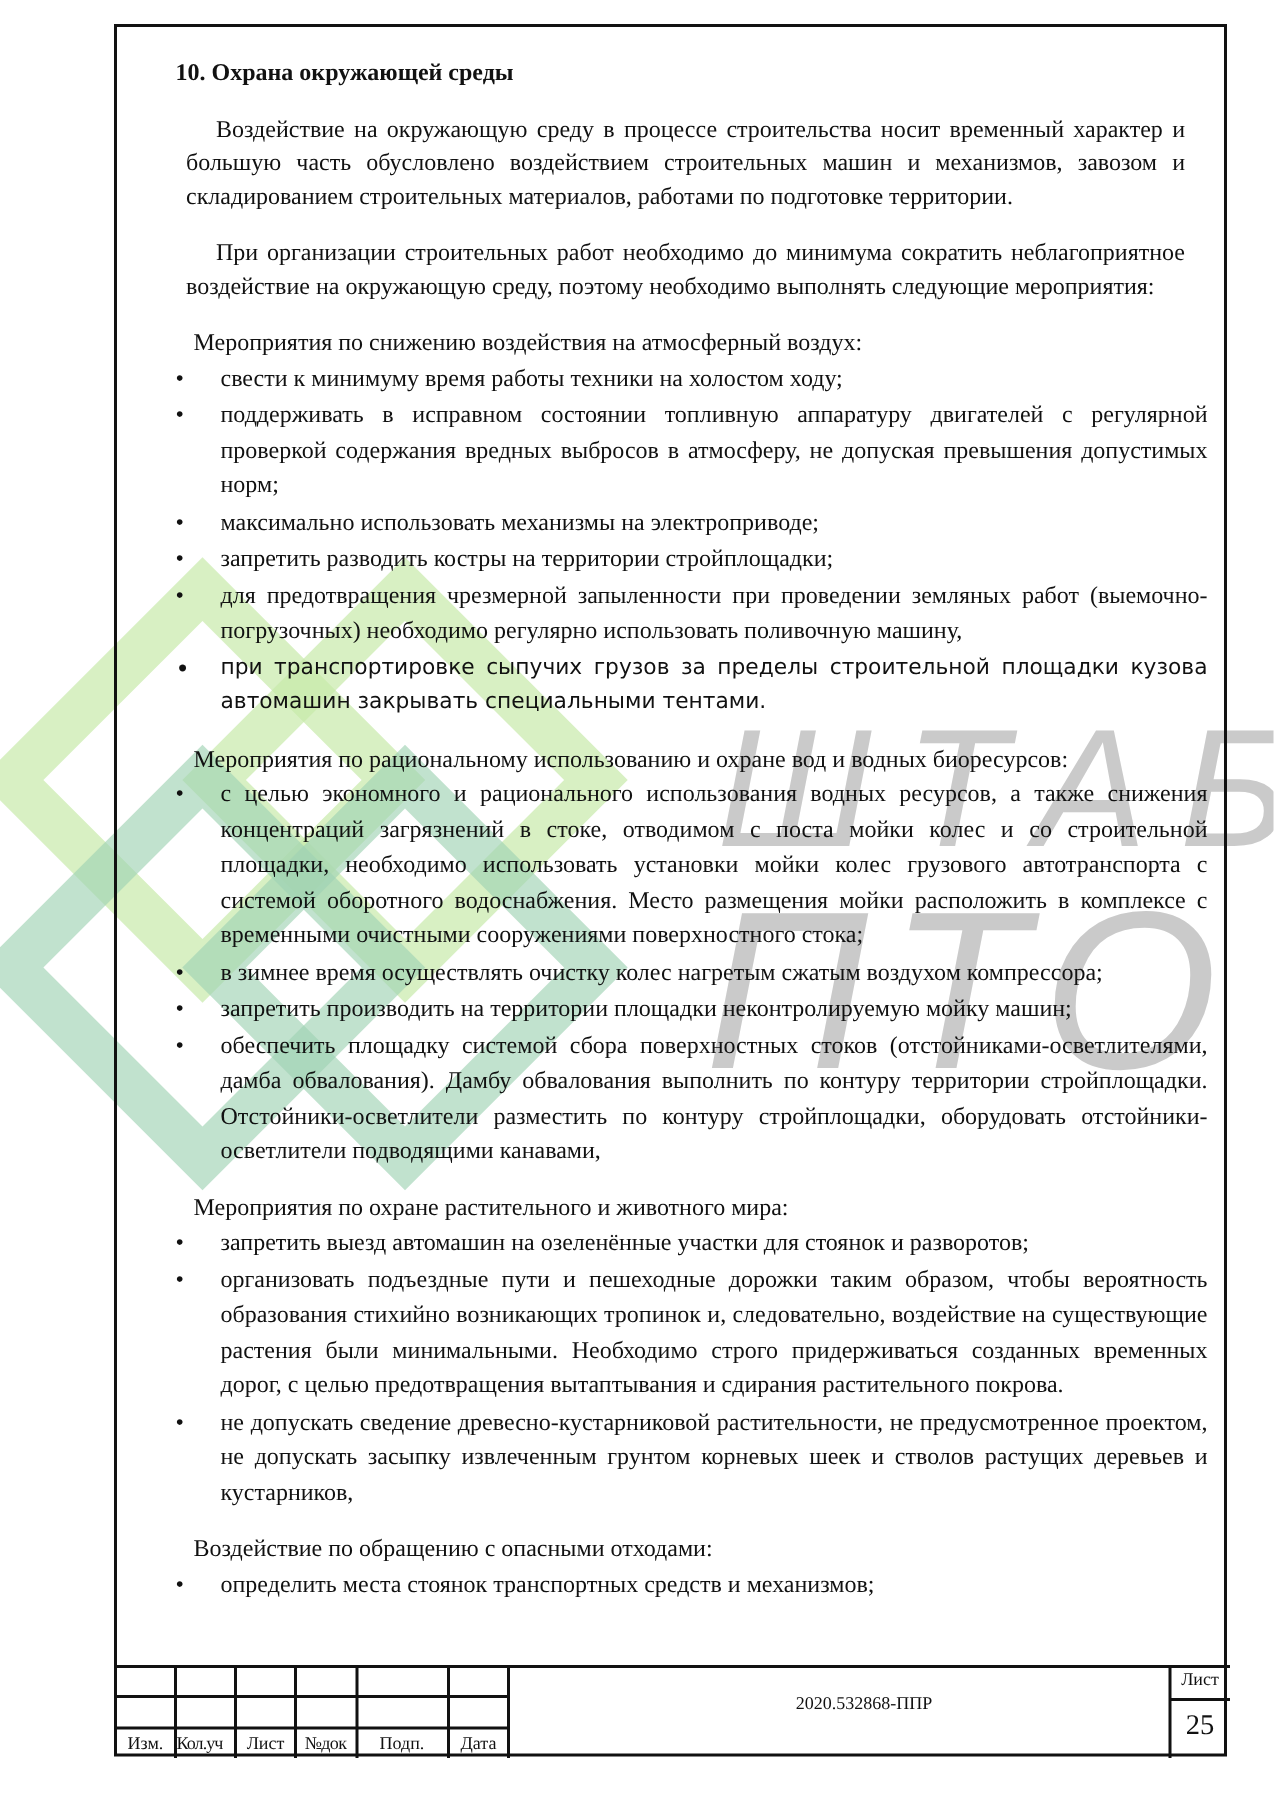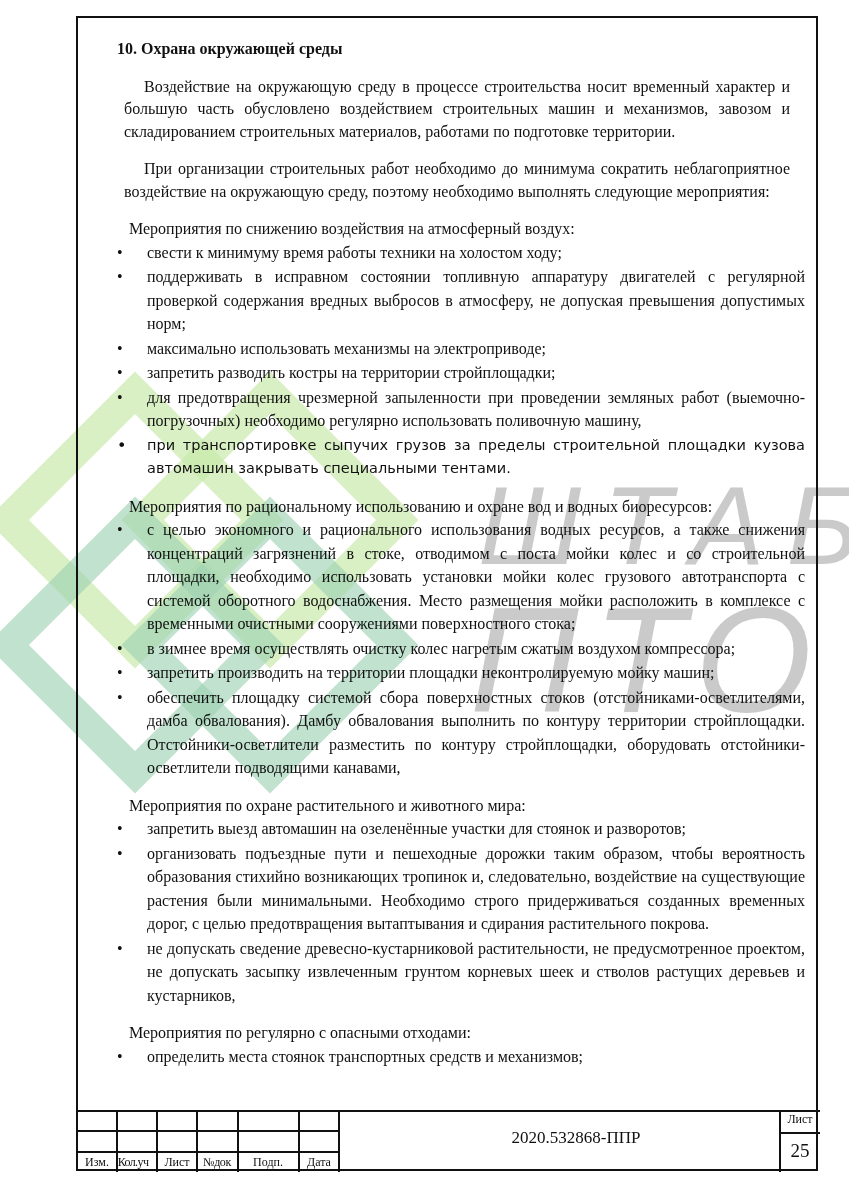--- a/index.html
+++ b/index.html
@@ -35,21 +35,21 @@
   li::before {
     content: "•"; position: absolute; left: 8px; top: 0; font-size: 16px;
   }
   .sans { font-family: "DejaVu Sans", "Liberation Sans", sans-serif; font-size: 14.5px; line-height: 23.5px; }
   .gap { height: 14px; }
   
   .stamp { position: absolute; left: 76px; top: 1110px; width: 744px; height: 62px; }
   .stamp .hl { position: absolute; left: 0; height: 2px; background: #111; }
   .stamp .vl { position: absolute; width: 2px; background: #111; }
   .stamp .lbl { position: absolute; font-size: 12px; text-align: center; top: 45px; }
-  .docnum { position: absolute; left: 300px; top: 18px; width: 400px; text-align: center; font-size: 17px; }
+  .docnum { position: absolute; left: 300px; top: 18px; width: 400px; text-align: center; font-size: 12px; }
   .sheet-lbl { position: absolute; left: 704px; top: 2px; width: 40px; text-align: center; font-size: 12px; }
   .sheet-num { position: absolute; left: 704px; top: 30px; width: 40px; text-align: center; font-size: 19px; }
 </style>
 </head>
 <body>
 
 <div class="wm" style="left:0;top:0;width:849px;height:1200px;">
   <div class="diamond d-light" style="left:30px;top:415px;"></div>
   <div class="diamond d-light" style="left:165px;top:415px;"></div>
   <div class="diamond d-mint" style="left:30px;top:540px;"></div>
@@ -86,21 +86,21 @@
   <div class="gap"></div>
 
   <p class="subhead">Мероприятия по охране растительного и животного мира:</p>
   <ul>
     <li>запретить выезд автомашин на озеленённые участки для стоянок и разворотов;</li>
     <li>организовать подъездные пути и пешеходные дорожки таким образом, чтобы вероятность образования стихийно возникающих тропинок и, следовательно, воздействие на существующие растения были минимальными. Необходимо строго придерживаться созданных временных дорог, с целью предотвращения вытаптывания и сдирания растительного покрова.</li>
     <li>не допускать сведение древесно-кустарниковой растительности, не предусмотренное проектом, не допускать засыпку извлеченным грунтом корневых шеек и стволов растущих деревьев и кустарников,</li>
   </ul>
   <div class="gap"></div>
 
-  <p class="subhead">Мероприятия по регулярно с опасными отходами:</p>
+  <p class="subhead">Воздействие по обращению с опасными отходами:</p>
   <ul>
     <li>определить места стоянок транспортных средств и механизмов;</li>
   </ul>
 </div>
 
 <div class="stamp">
   <div class="hl" style="top:0;width:744px;"></div>
   <div class="hl" style="top:20px;width:263px;"></div>
   <div class="hl" style="top:41px;width:263px;"></div>
   <div class="hl" style="top:22px;left:704px;width:40px;"></div>

